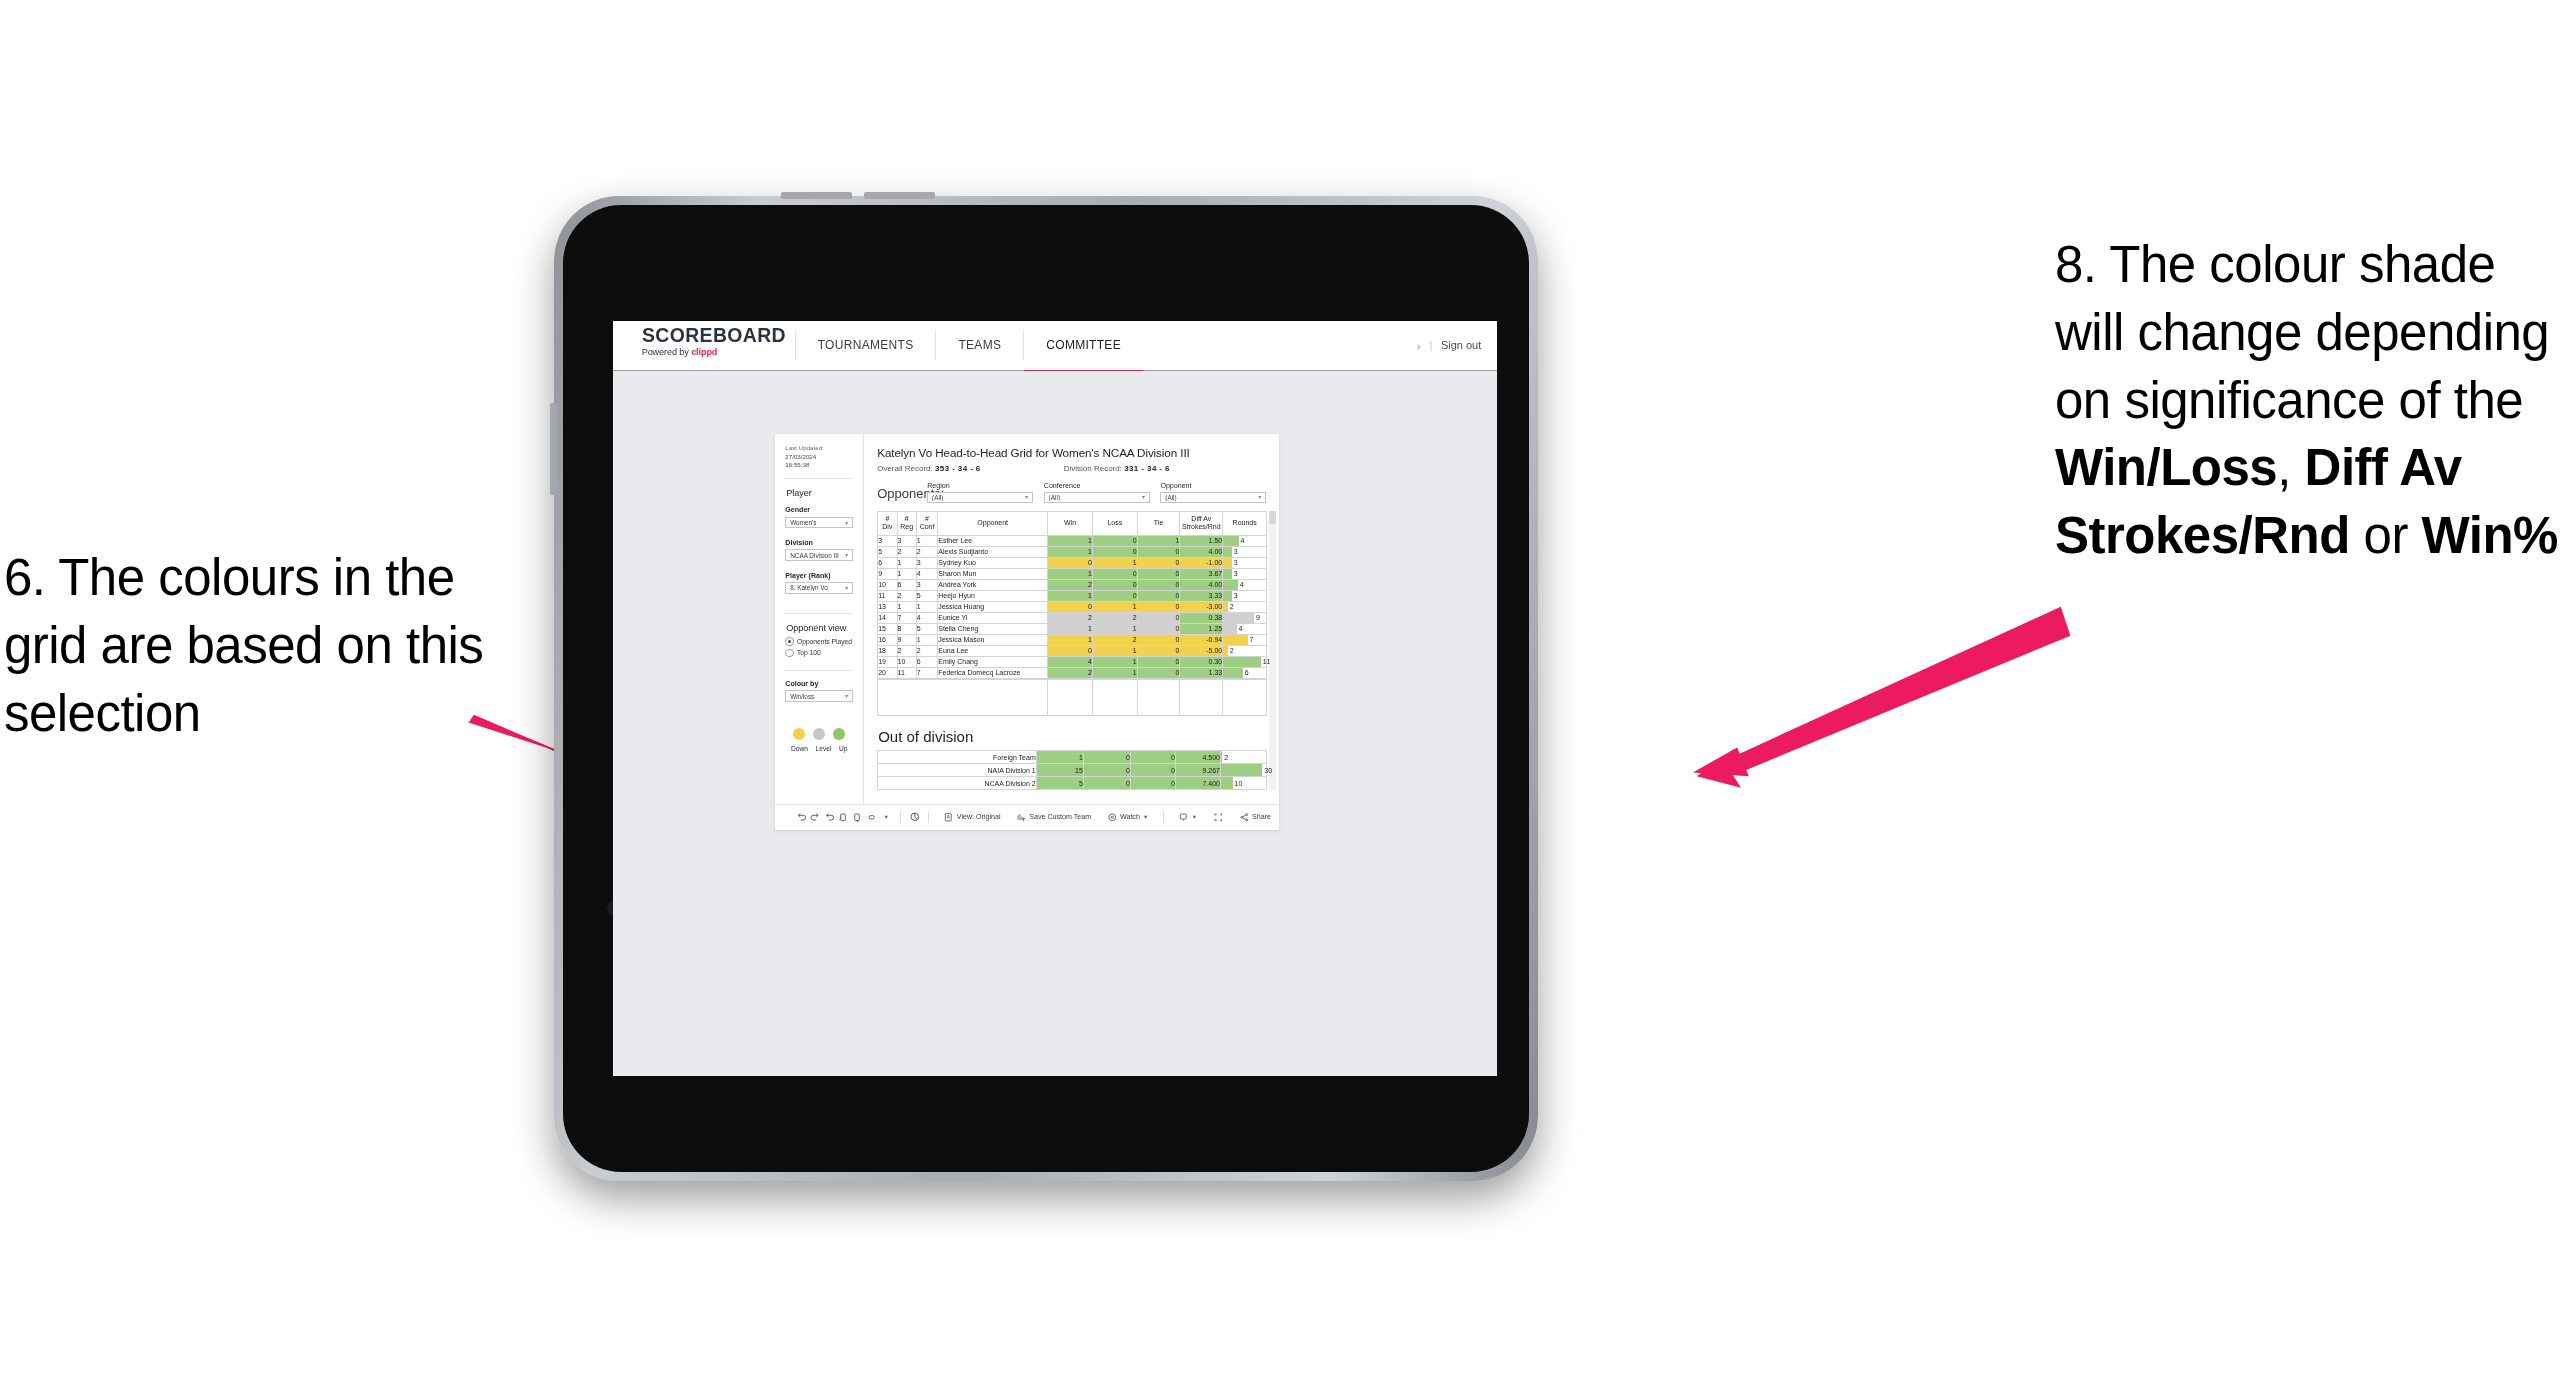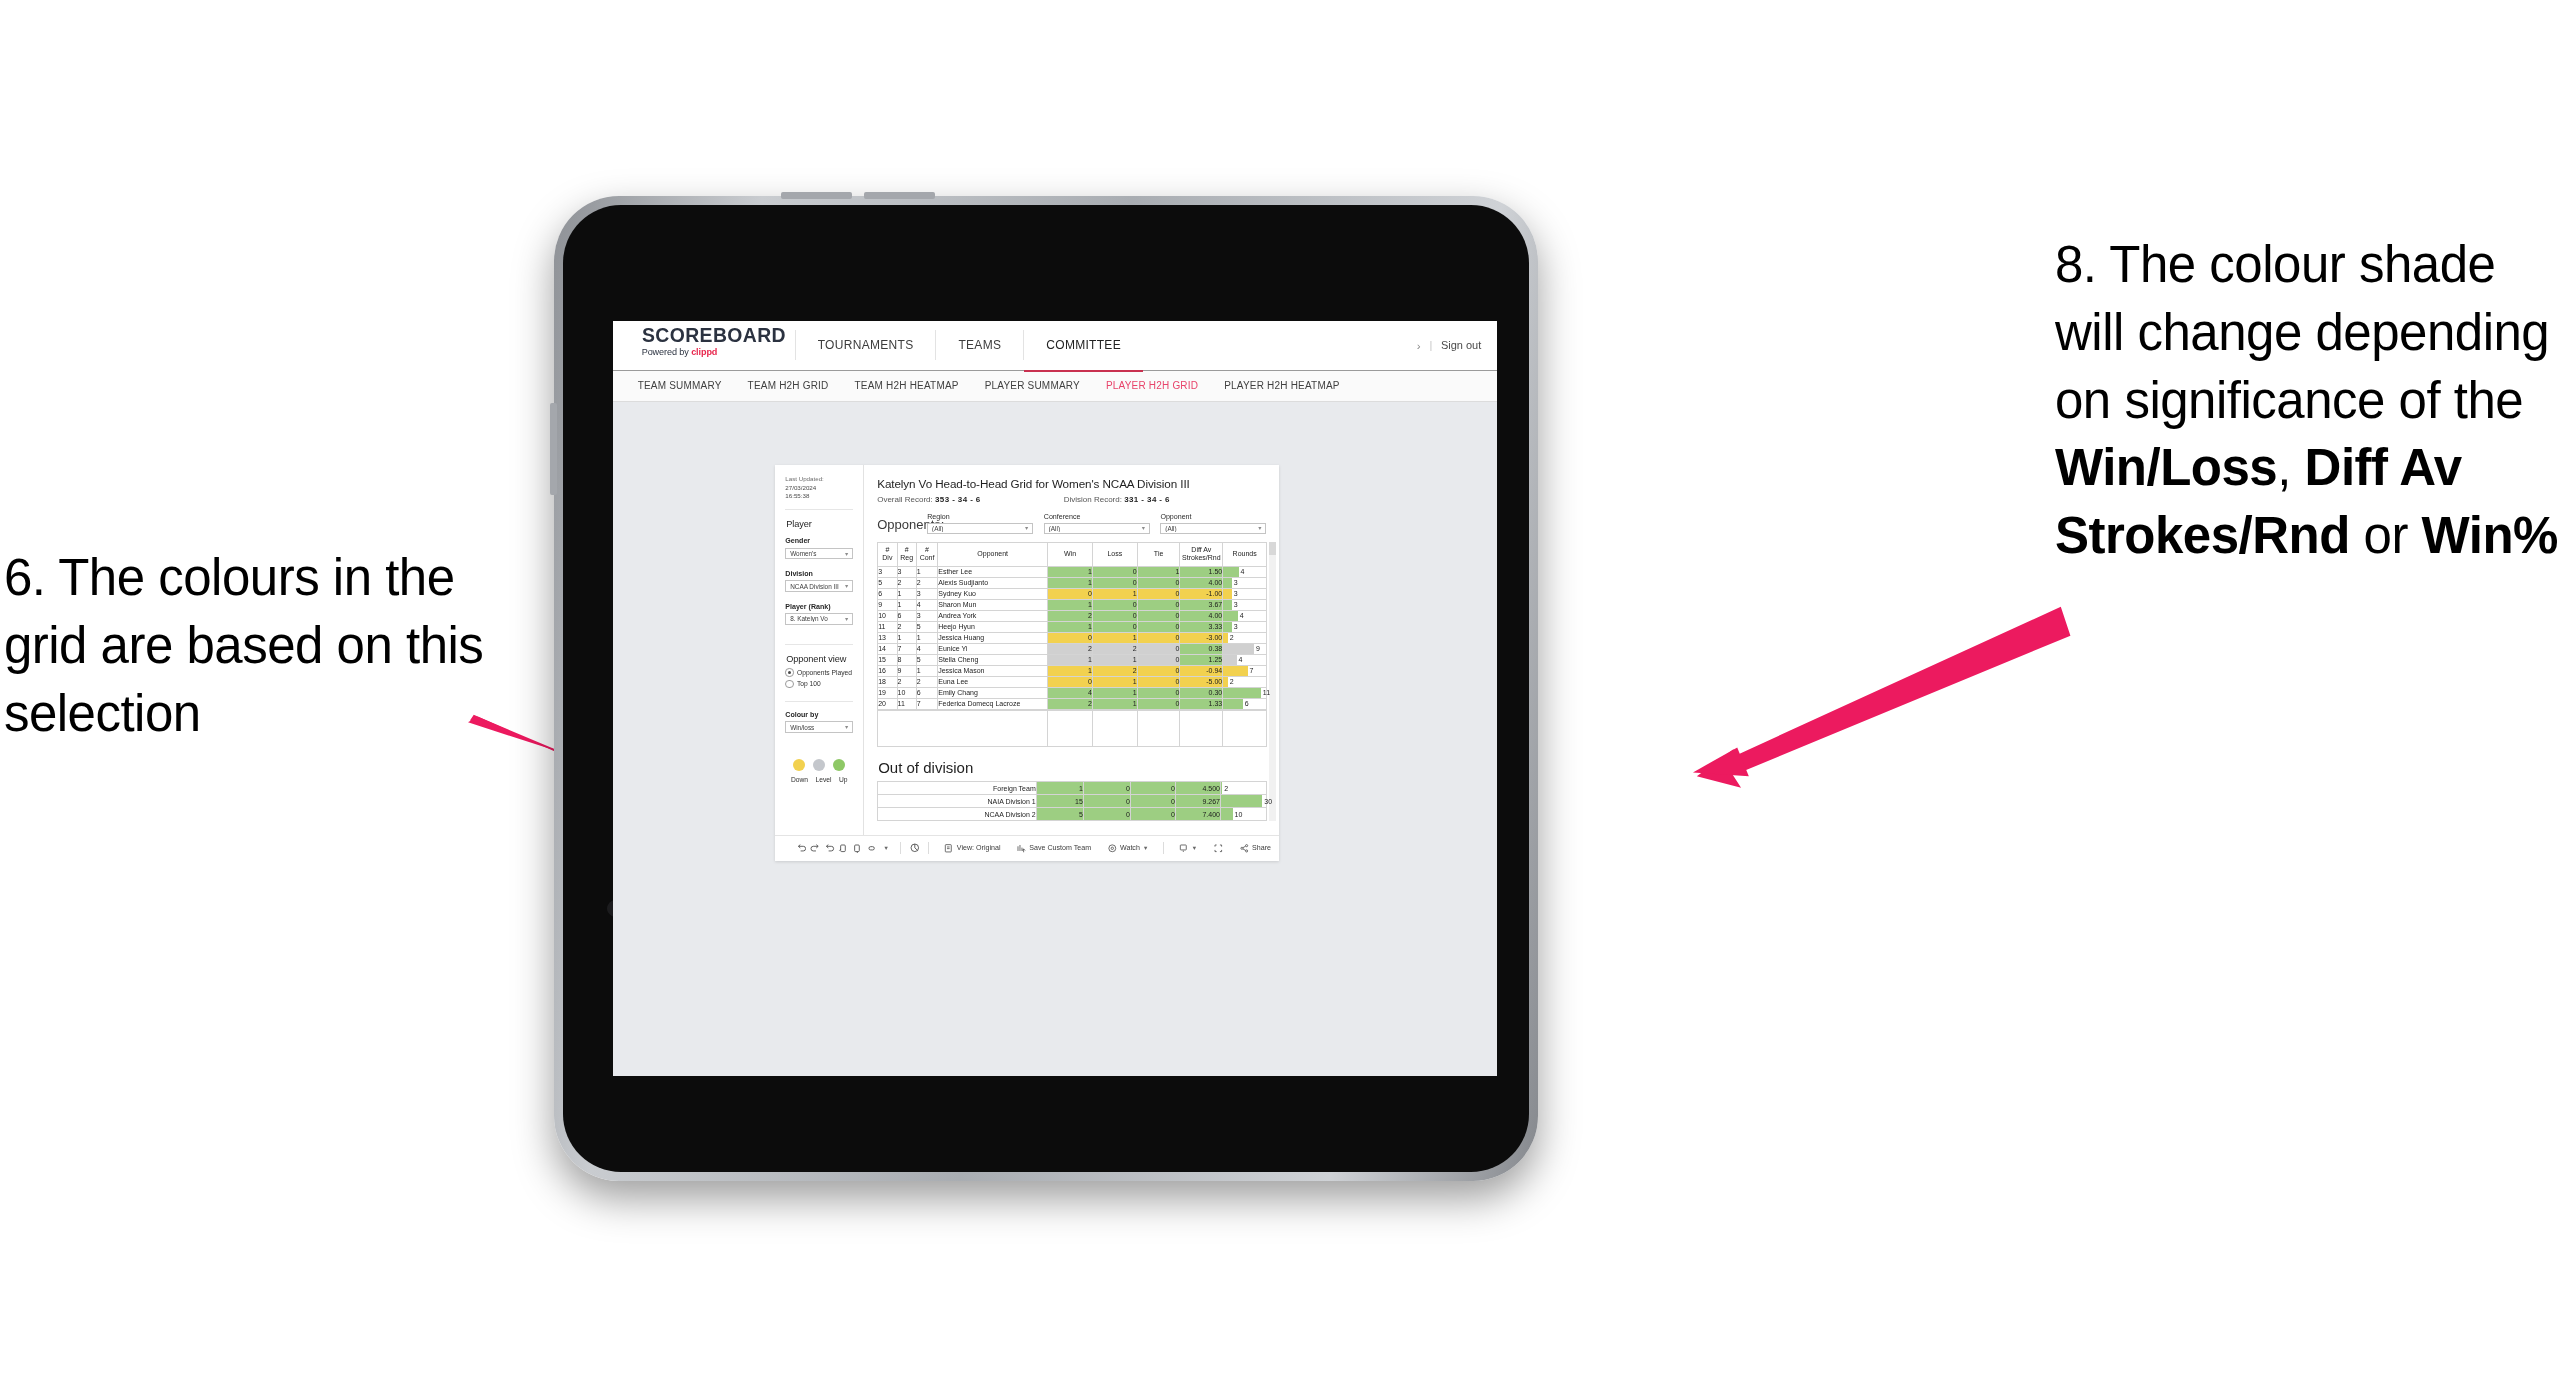--- a/index.html
+++ b/index.html
@@ -365,28 +365,20 @@
           <div class="topnav-sep"></div>
           <div class="topnav-item active">COMMITTEE</div>
         </div>
         <div id="topbar-right">
           <span class="chev">›</span>
           <span class="pipe">|</span>
           <span>Sign out</span>
         </div>
       </div>
 
-      <div id="subnav">
-        <div class="subnav-item">TEAM SUMMARY</div>
-        <div class="subnav-item">TEAM H2H GRID</div>
-        <div class="subnav-item">TEAM H2H HEATMAP</div>
-        <div class="subnav-item">PLAYER SUMMARY</div>
-        <div class="subnav-item active">PLAYER H2H GRID</div>
-        <div class="subnav-item">PLAYER H2H HEATMAP</div>
-      </div>
 
       <div id="canvas">
         <div id="viz">
           <div id="viz-main">
 
             <div id="panel">
               <div id="last-updated">
                 <span class="lbl">Last Updated: </span><span>27/03/2024</span><br>
                 <span>16:55:38</span>
               </div>

